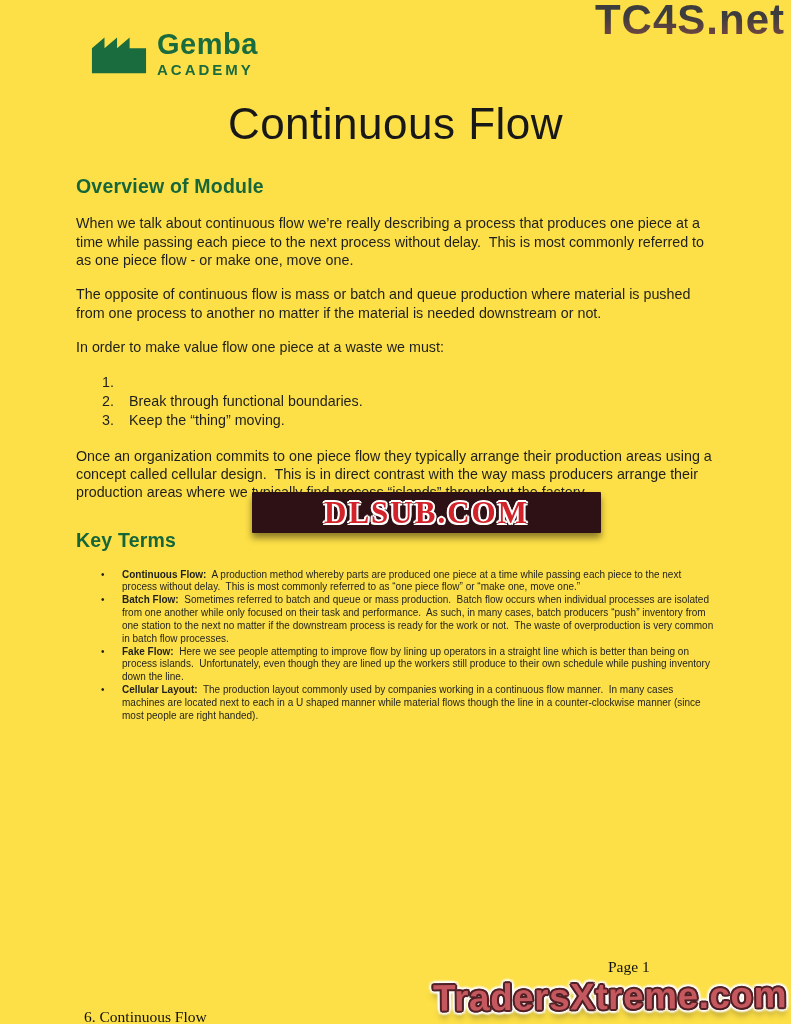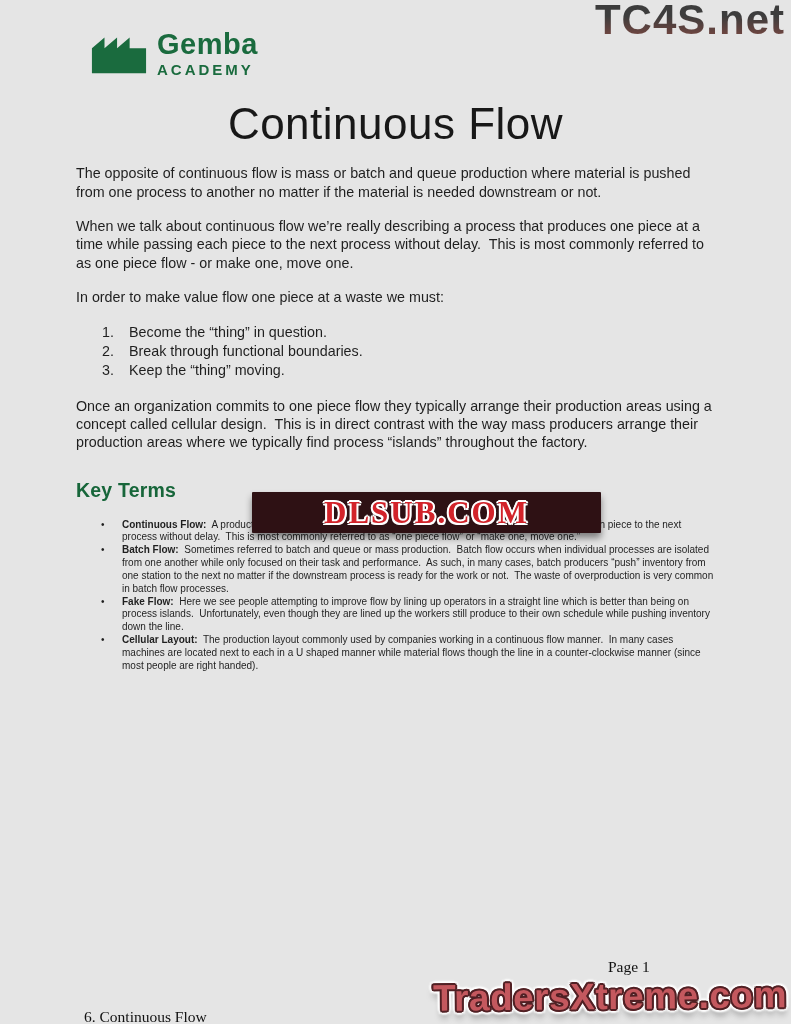--- a/index.html
+++ b/index.html
@@ -1,17 +1,17 @@
 <!DOCTYPE html>
 <html><head>
 <meta charset="utf-8">
 <style>
   html,body{margin:0;padding:0;background:#ffffff;}
   .page{
-    position:relative;width:791px;height:1024px;background:#e5e5e5;
+    position:relative;width:791px;height:1024px;background:#fde047;
     font-family:"Liberation Sans",sans-serif;overflow:hidden;
   }
   
   .logo{position:absolute;left:90px;top:30px;display:flex;align-items:flex-start;gap:9px;}
   .logo svg{display:block;}
   .logo-text{display:flex;flex-direction:column;line-height:1;}
   .logo-brand{font-size:29px;font-weight:700;color:#1a6b3e;letter-spacing:0.5px;}
   .logo-sub{font-size:15px;font-weight:700;color:#1a6b3e;letter-spacing:3px;margin-top:3px;}
   
   .wm-top{
@@ -94,29 +94,29 @@
       <span class="logo-brand">Gemba</span>
       <span class="logo-sub">ACADEMY</span>
     </span>
   </div>
 
   <div class="wm-top">TC4S.net</div>
 
   <div class="doc">
     <h1 class="title">Continuous Flow</h1>
 
+    <h2 class="green">Overview of Module</h2>
 
+    <p class="body">When we talk about continuous flow we’re really describing a process that produces one piece at a time while passing each piece to the next process without delay.  This is most commonly referred to as one piece flow - or make one, move one.</p>
     <p class="body">The opposite of continuous flow is mass or batch and queue production where material is pushed from one process to another no matter if the material is needed downstream or not.</p>
-    <p class="body">When we talk about continuous flow we’re really describing a process that produces one piece at a time while passing each piece to the next process without delay.  This is most commonly referred to as one piece flow - or make one, move one.</p>
     <p class="body">In order to make value flow one piece at a waste we must:</p>
 
     <ol class="steps">
       <li>
         <span class="step-num">1.</span>
-        <span>Become the “thing” in question.</span>
       </li>
       <li>
         <span class="step-num">2.</span>
         <span>Break through functional boundaries.</span>
       </li>
       <li>
         <span class="step-num">3.</span>
         <span>Keep the “thing” moving.</span>
       </li>
     </ol>

